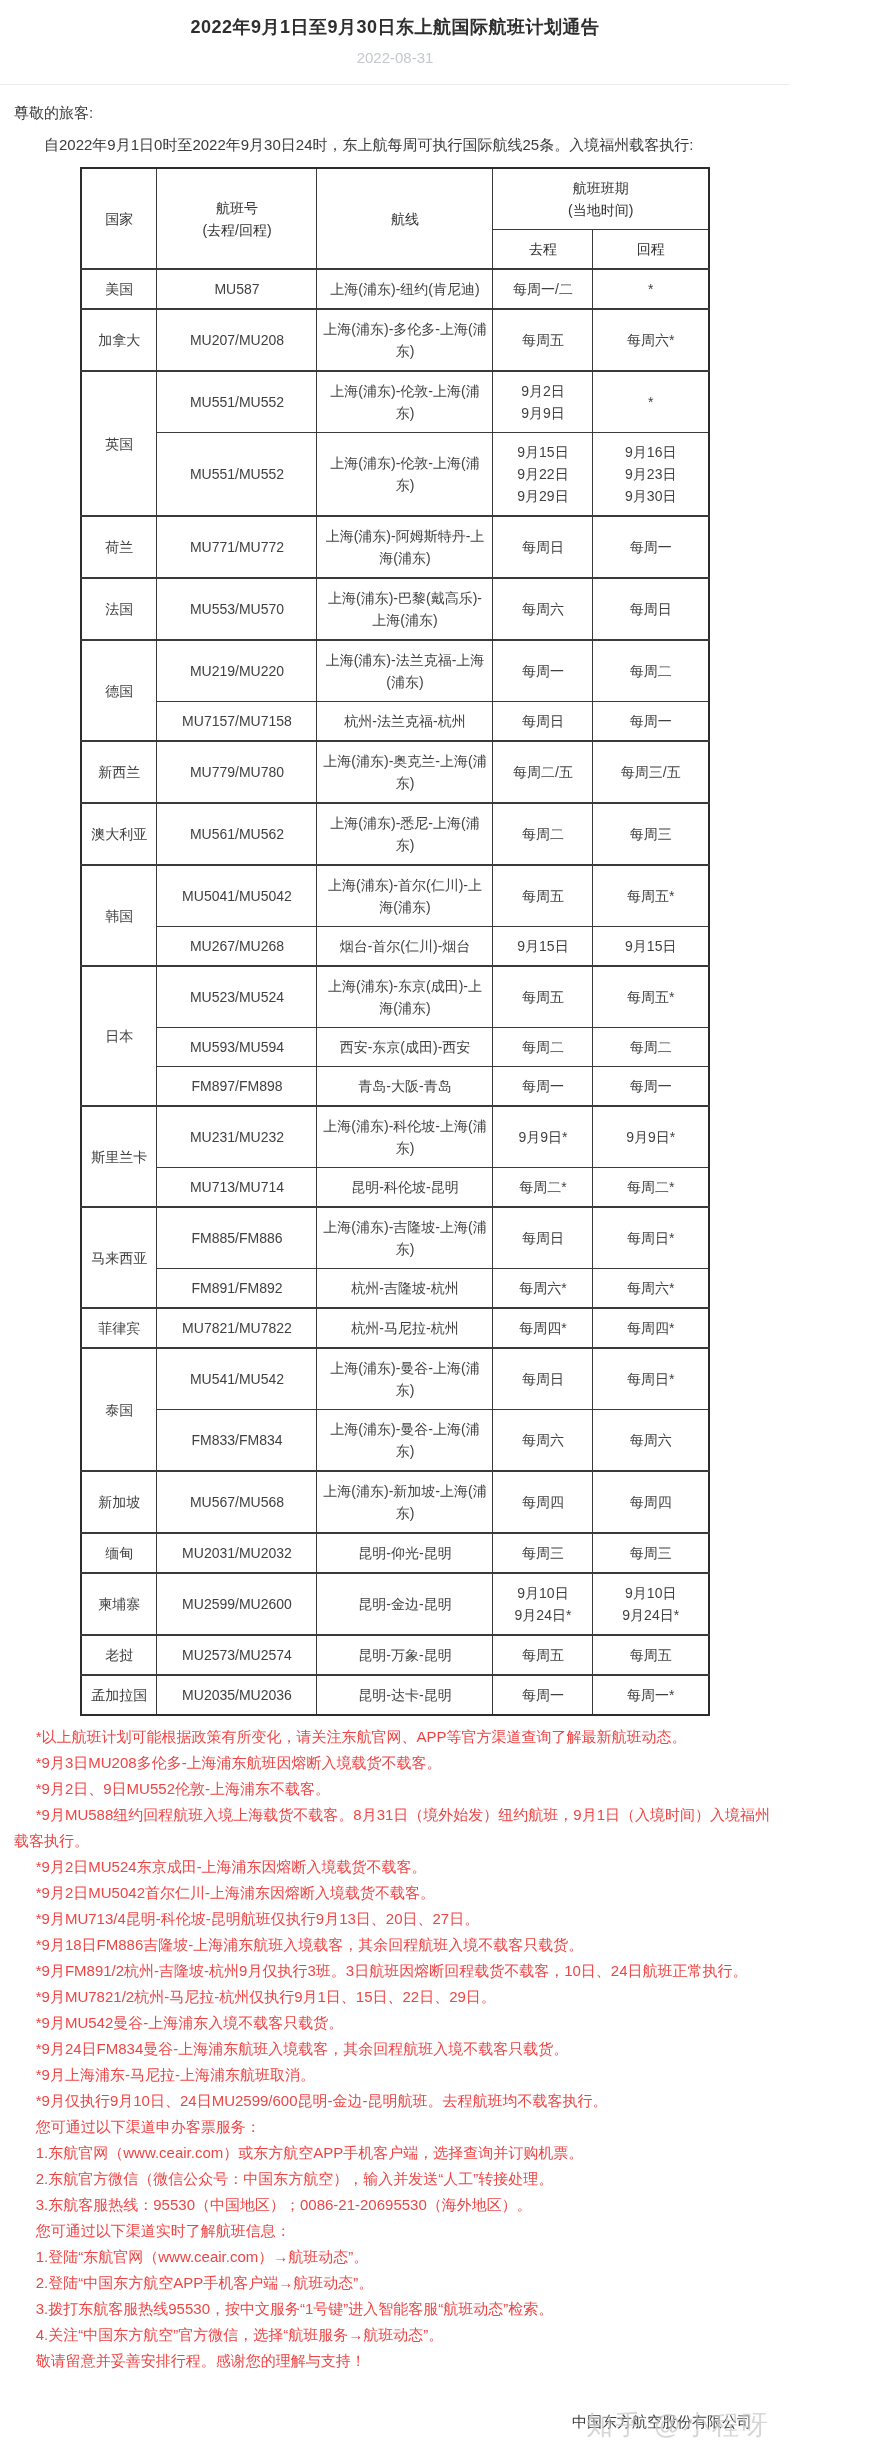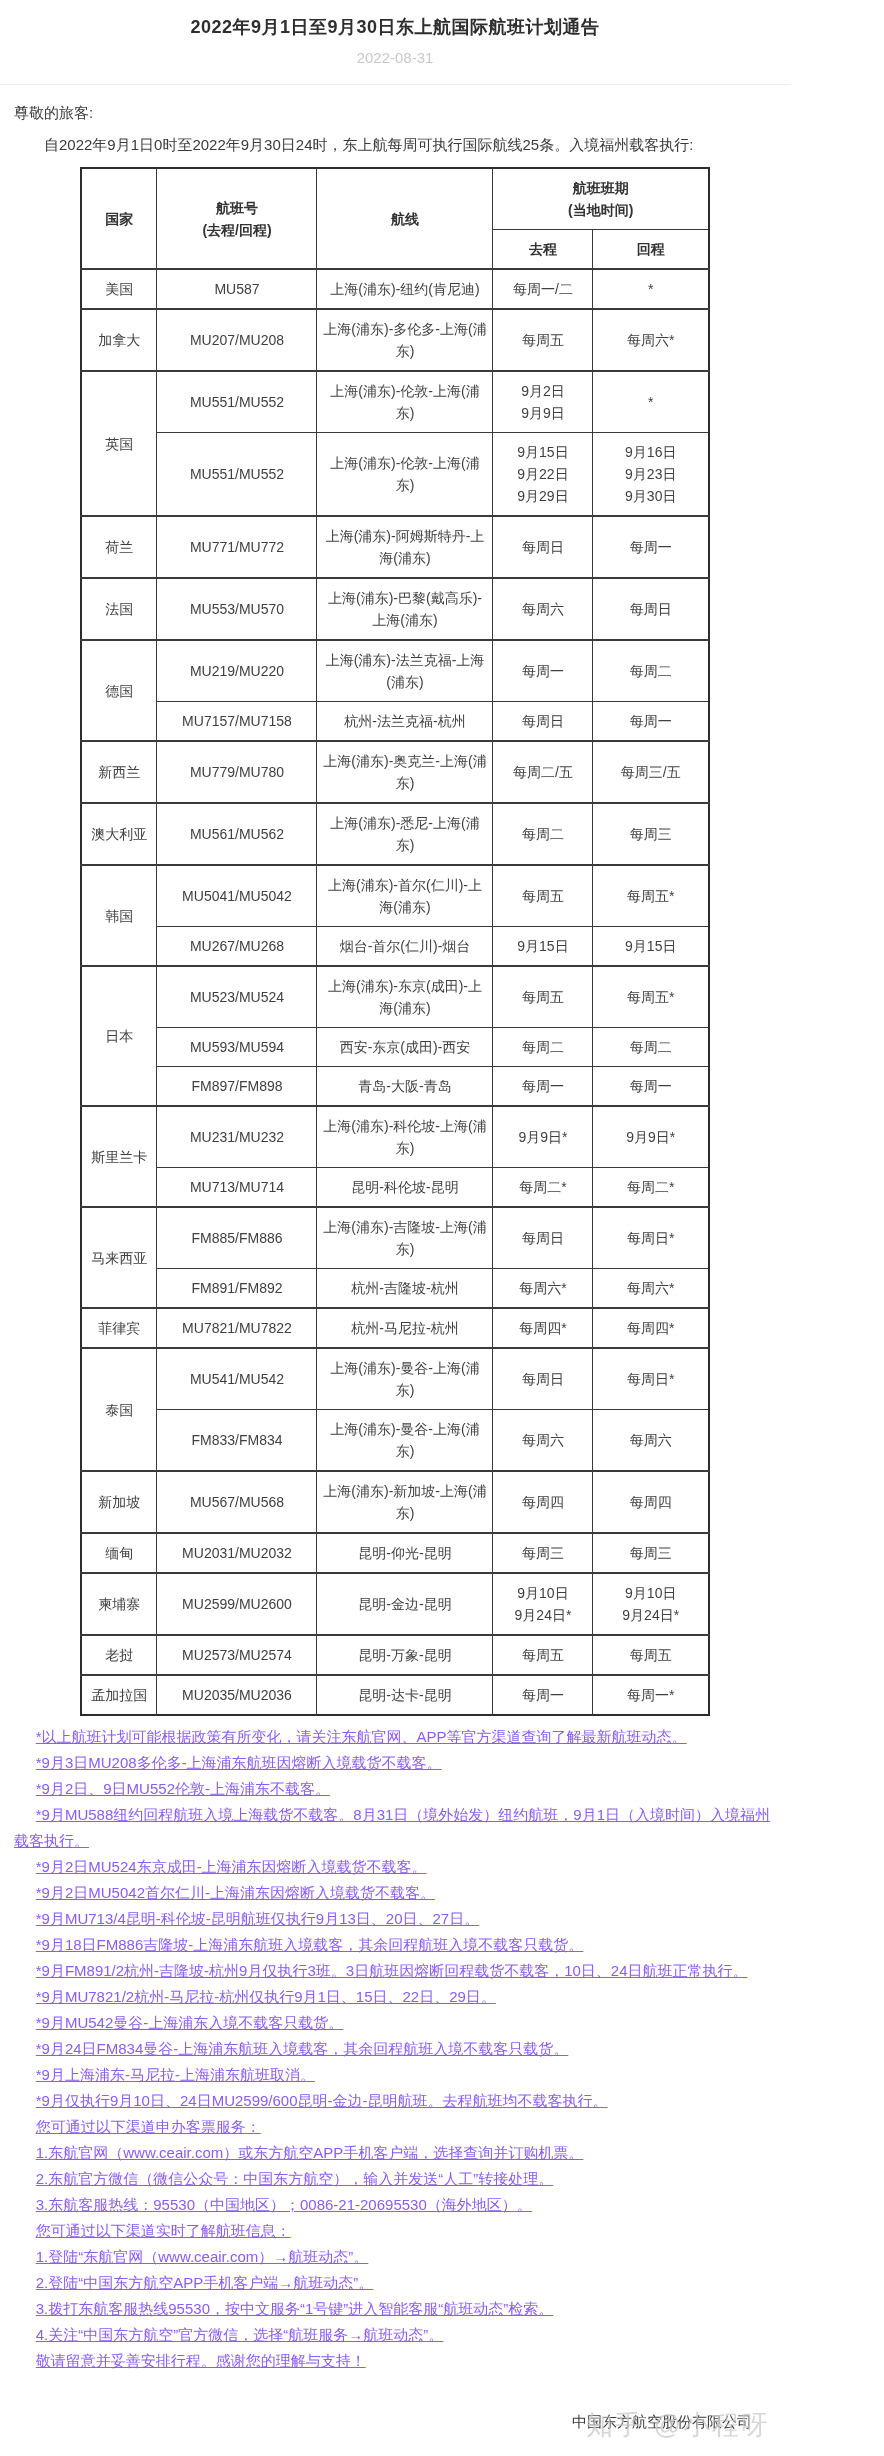--- a/index.html
+++ b/index.html
@@ -23,25 +23,25 @@
     border-collapse:collapse;table-layout:fixed;
     width:628px;margin:10px auto 0 auto;
     border:2px solid #2c2c2c;
   }
   .flight-table th,.flight-table td{
     border:1px solid #3a3a3a;
     text-align:center;vertical-align:middle;
     padding:8px 4px;font-size:14px;line-height:22px;color:#3f3f3f;
     white-space:pre-line;word-break:break-all;
   }
-  .flight-table th{font-weight:700;color:#333;}
+  .flight-table th{font-weight:400;color:#333;}
   .flight-table tr.group-start>td{border-top-width:2px;}
   .notes{margin-top:8px;}
   .notes p,.channel-heading,.channel-item,.closing{
-    margin:0;font-size:15px;line-height:26px;color:#8b5cf6;text-decoration:underline;
+    margin:0;font-size:15px;line-height:26px;color:#ef4444;
   }
   .notes p{text-indent:1.45em;}
   .channel-heading{text-indent:1.45em;}
   .channel-item{text-indent:1.45em;}
   .closing{text-indent:1.45em;}
   .signature{
     margin-top:34px;text-align:right;padding-right:24px;
     font-size:15px;line-height:27px;position:relative;
   }
   .watermark{

